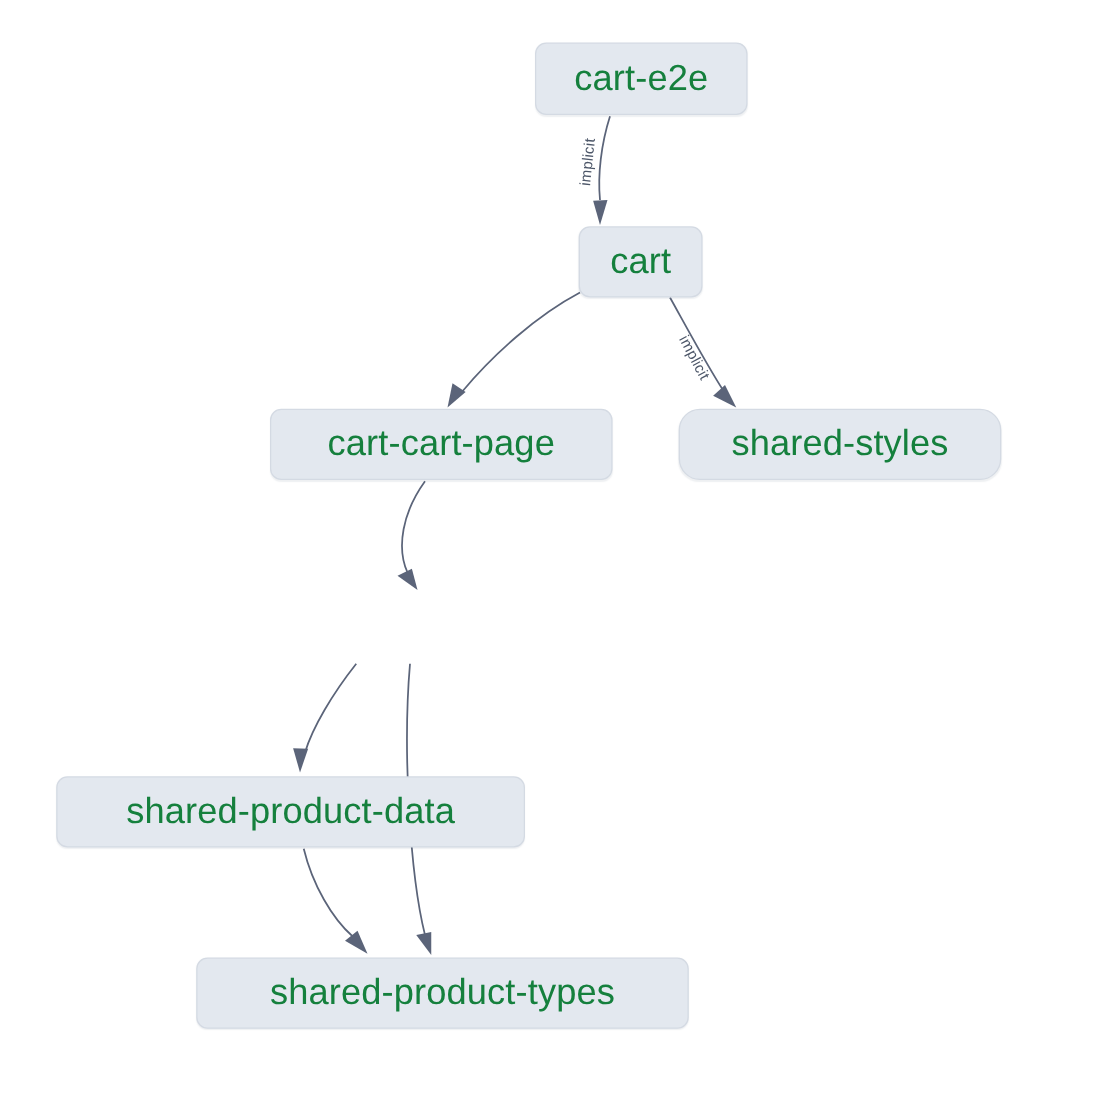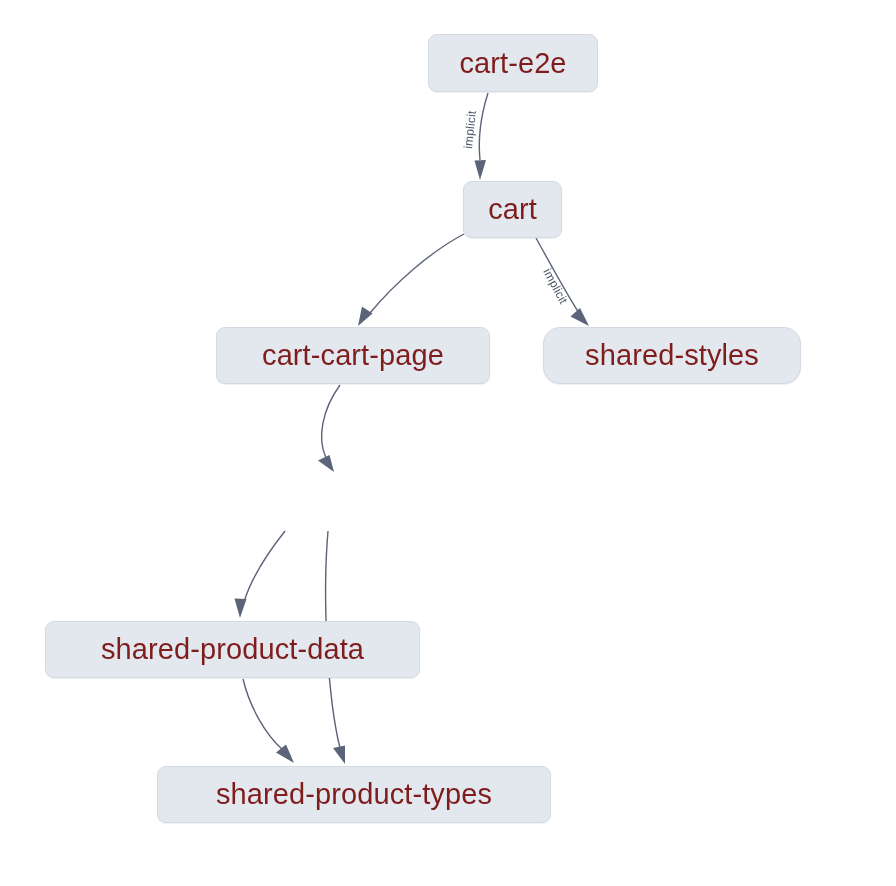--- a/index.html
+++ b/index.html
@@ -30,21 +30,21 @@
   .node {
     position: absolute;
     z-index: 2;
     box-sizing: border-box;
     display: flex;
     align-items: center;
     justify-content: center;
     background: #e3e8ef;
     border: 1px solid #d4dae3;
     border-radius: 9px;
-    color: #7f1d1d;
+    color: #15803d;
     font-family: "Liberation Sans", sans-serif;
     font-weight: 400;
     letter-spacing: 0.1px;
     white-space: nowrap;
     box-shadow: 0 1px 1px rgba(90,105,130,0.10);
   }
   .edge-path {
     fill: none;
     stroke: #5b6479;
     stroke-width: 1.4px;

